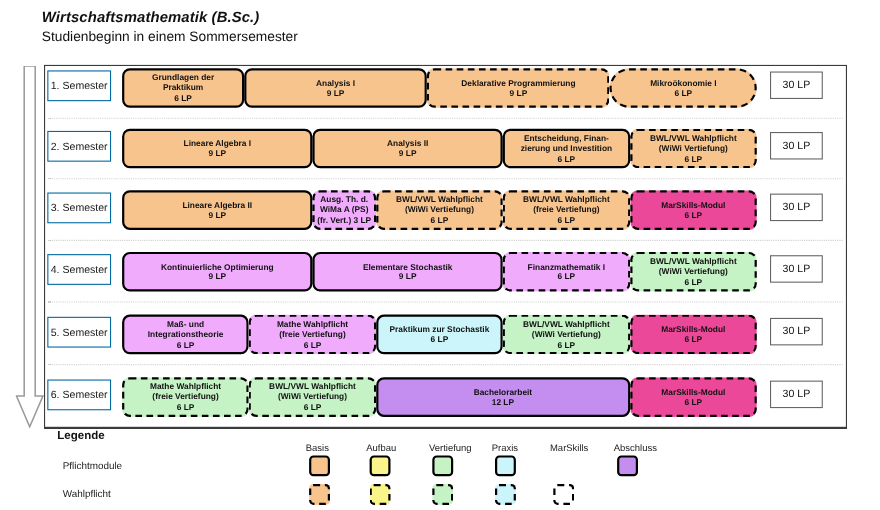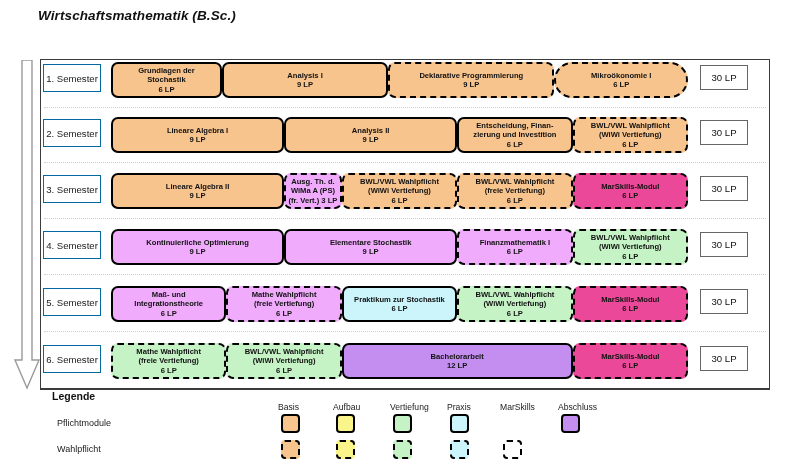--- a/index.html
+++ b/index.html
@@ -99,38 +99,39 @@
   }
   .sw.solid{border:2px solid #000;}
   .sw.dashed{border:2px dashed #000;}
 </style>
 </head>
 <body>
 
 <div id="root">
 
   <div class="title">Wirtschaftsmathematik (B.Sc.)</div>
+  <div class="subtitle">Studienbeginn in einem Sommersemester</div>
 
   <div class="arrow">
     <svg width="26" height="330" viewBox="0 0 26 330">
       <polygon points="8,0 18,0 18,300 25,300 13,328 1,300 8,300" fill="#ffffff" stroke="#9a9a9a" stroke-width="1.4"></polygon>
     </svg>
   </div>
 
   <div class="frame"></div>
   <div class="frame-bottom"></div>
 
   <div id="rows">
       <div class="row" style="top: 60px;">
         <div class="sem-label">1. Semester</div>
         <div class="track">
           <div class="modules">
             <div class="mod solid f-basis" title="Grundlagen der Mathematik" style="width: 115.4px;">
               <span class="ln">Grundlagen der</span>
-              <span class="ln">Stochastik</span>
+              <span class="ln">Praktikum</span>
               <span class="ln">6 LP</span>
             </div>
             <div class="mod solid f-basis" title="Analysis I" style="width: 173.1px;">
               <span class="ln">Analysis I</span>
               <span class="ln">9 LP</span>
             </div>
             <div class="mod dashed f-basis" title="Deklarative Programmierung" style="width: 173.1px; text-align: right;">
               <span class="ln">Deklarative Programmierung</span>
               <span class="ln">9 LP</span>
             </div>

